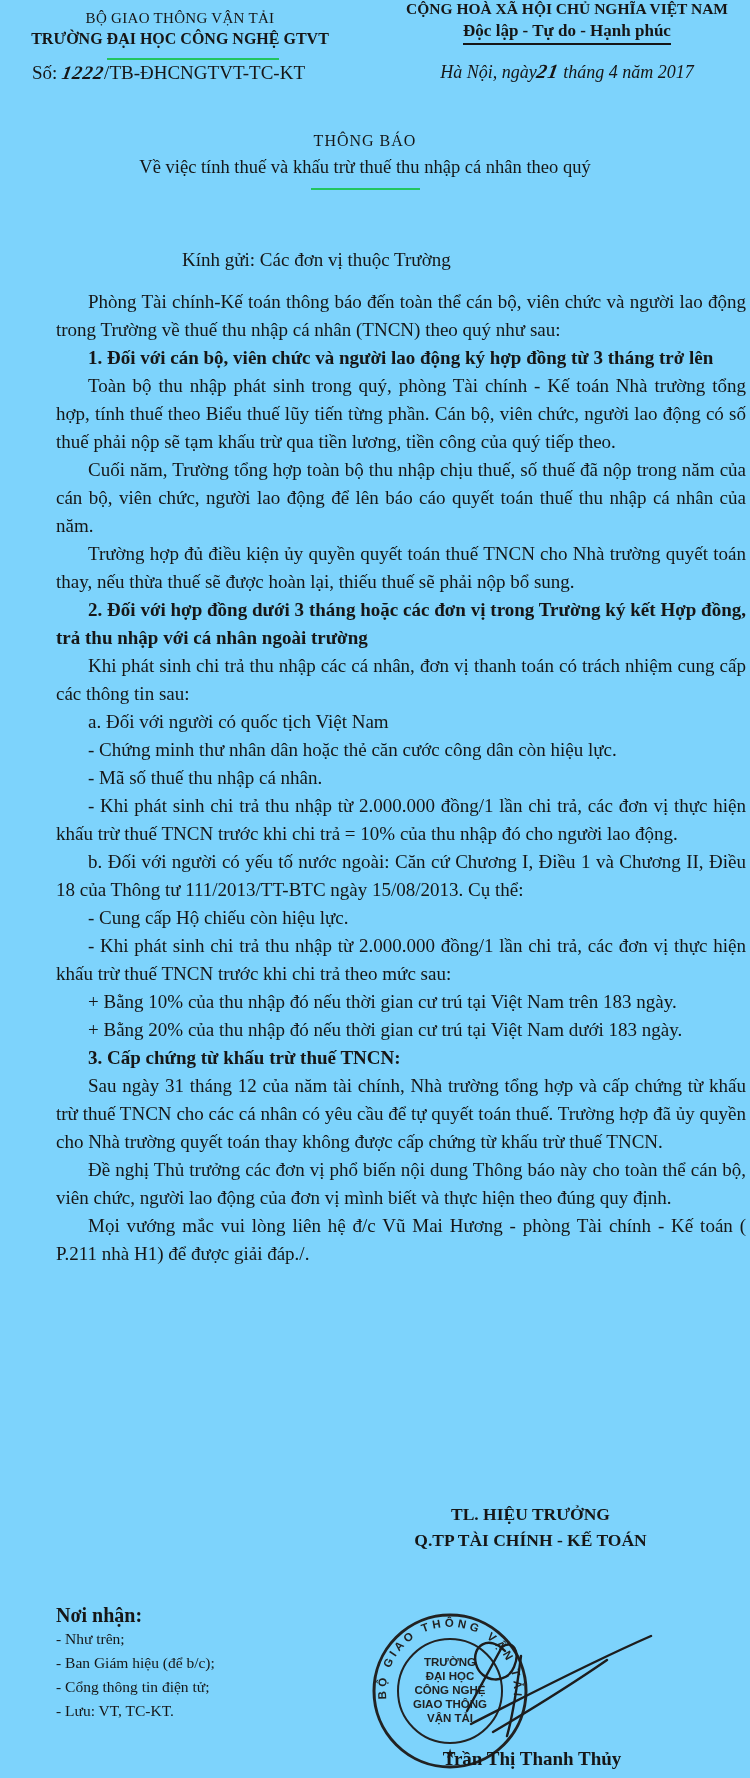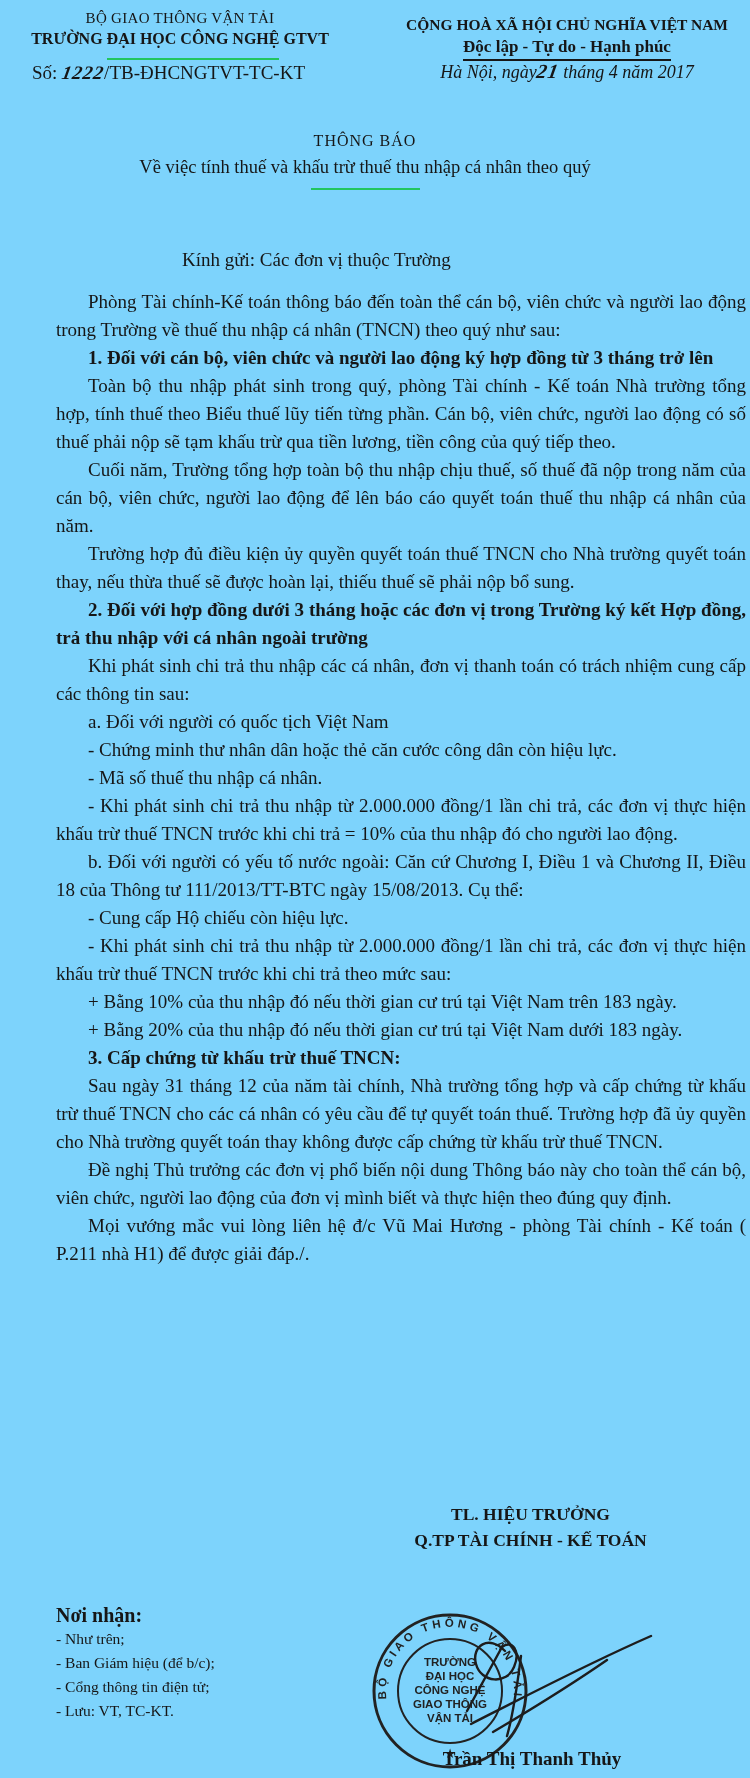--- a/index.html
+++ b/index.html
@@ -9,21 +9,21 @@
     background:#7dd3fc; color:#161616; overflow:hidden;
     font-family:"Liberation Serif","DejaVu Serif",serif;
   }
   
   .hdr-left { position:absolute; left:4px; top:10px; width:352px; text-align:center; }
   .hdr-left .ministry { font-size:15px; letter-spacing:.3px; }
   .hdr-left .school { font-size:16px; font-weight:bold; margin-top:3px; white-space:nowrap; }
   .u-part { border-bottom:2px solid #22c55e; padding-bottom:11px; }
   .doc-number { position:absolute; left:32px; top:62px; font-size:19px; white-space:nowrap; }
   .hand { font-style:italic; font-weight:bold; display:inline-block; transform:skewX(-10deg); letter-spacing:1px; }
-  .hdr-right { position:absolute; left:388px; top:16px; width:358px; text-align:center; }
+  .hdr-right { position:absolute; left:388px; top:0; width:358px; text-align:center; }
   .hdr-right .nation { font-size:15.5px; font-weight:bold; white-space:nowrap; }
   .hdr-right .motto { font-size:17px; font-weight:bold; margin-top:3px; }
   .motto-inner { border-bottom:2px solid #161616; padding-bottom:3px; }
   .date-line { position:absolute; left:388px; top:60px; width:358px; text-align:center;
                font-size:18px; font-style:italic; white-space:nowrap; }
   .date-line .hand { font-size:20px; }
   
   .title-block { position:absolute; left:0; top:132px; width:730px; text-align:center; }
   .doc-title { font-size:16px; font-weight:normal; letter-spacing:1px; }
   .doc-subtitle { font-size:18.5px; font-weight:normal; margin-top:7px; }

